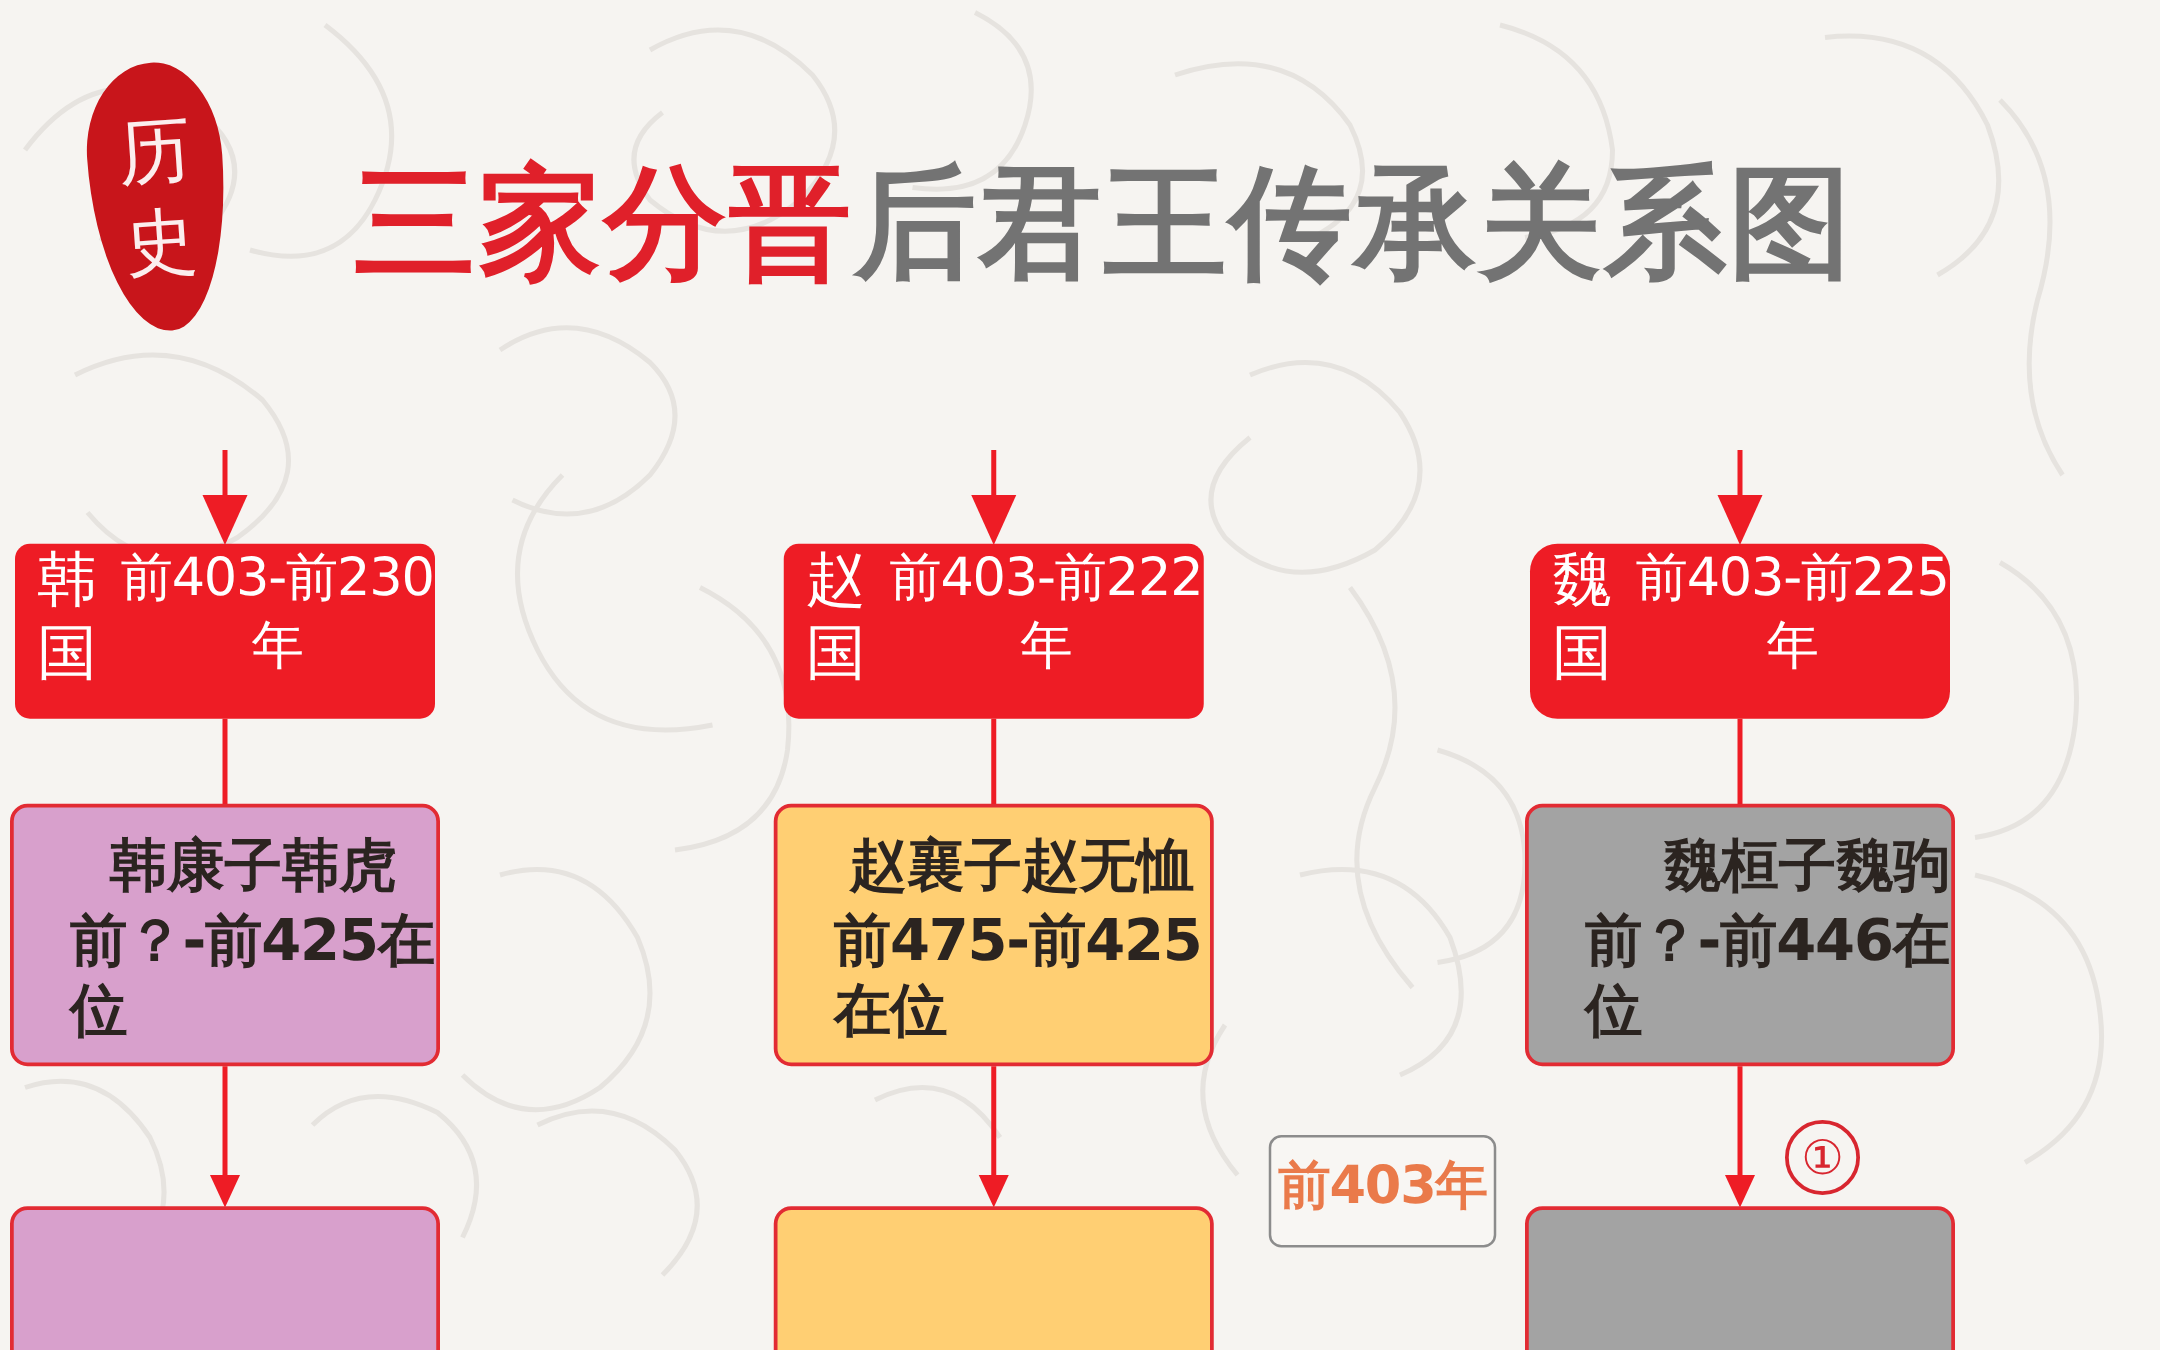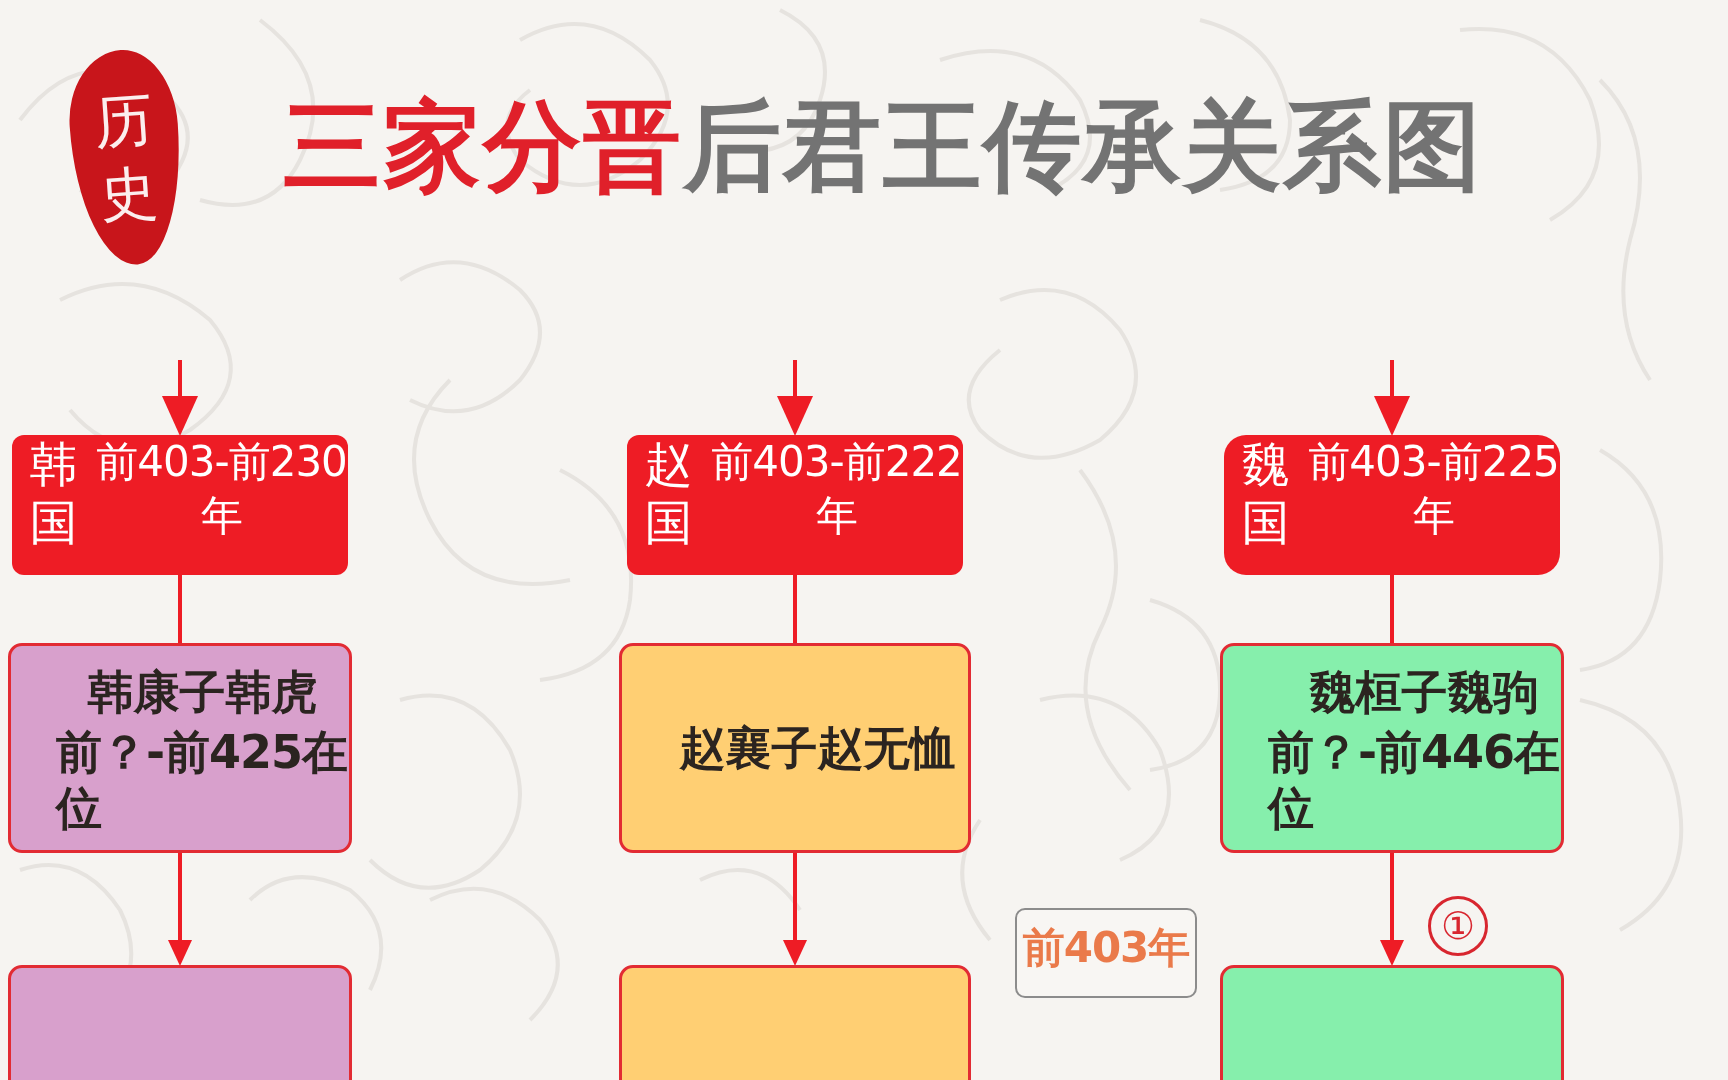--- a/index.html
+++ b/index.html
@@ -15,21 +15,21 @@
     position:absolute; left:72px; top:50px; width:108px; height:215px;
     background:#c8151b;
     border-radius:52% 48% 46% 54% / 34% 36% 64% 66%;
     transform:rotate(-4deg);
     display:flex; flex-direction:column; align-items:center; justify-content:center;
     color:#fbeeee; font-family:"DejaVu Serif", serif; font-size:58px; line-height:1.25;
   }
   .seal span { display:block; }
 
   .title {
-    position:absolute; left:283px; top:88px; height:120px;
+    position:absolute; left:283px; top:120px; height:120px;
     display:flex; align-items:center; white-space:nowrap;
     font-family:"DejaVu Serif", serif; font-weight:bold; font-size:98px; letter-spacing:2px;
   }
   .title .red { color:#e0202a; }
   .title .dark { color:#737373; }
 
   .line { position:absolute; background:#ee1c25; width:4px; }
   .arrowhead {
     position:absolute; width:0; height:0;
     border-left:18px solid transparent; border-right:18px solid transparent;
@@ -50,21 +50,21 @@
   .ruler-box {
     position:absolute; top:643px; height:210px;
     border:3px solid #e22b33; border-radius:14px; box-sizing:border-box;
     display:flex; flex-direction:column; justify-content:center; align-items:center;
     color:#2b2420; font-family:"DejaVu Sans", sans-serif;padding-left:45px;
   }
   .ruler-box .rname { font-size:46px; line-height:64px; font-weight:bold; }
   .ruler-box .reign { font-size:46px; line-height:56px; font-weight:bold; letter-spacing:-1px; }
   .purple { background:#d8a0cc; }
   .orange { background:#ffcf73; }
-  .green  { background:#86efac; }
+  .green  { background:#a3a3a3;align-items:flex-end; }
 
   .next-box {
     position:absolute; top:965px; height:140px;
     border:3px solid #e22b33; border-radius:14px; box-sizing:border-box;
   }
 
   .year-label {
     position:absolute; left:1015px; top:908px; width:182px; height:90px;
     border:2px solid #8c8c8c; border-radius:10px; box-sizing:border-box;
     background:#f8f6f3;
@@ -138,20 +138,21 @@
 
   <div class="line" style="left:793px; top:360px; height:42px;"></div>
   <div class="arrowhead" style="left:777px; top:396px;"></div>
   <div class="state-box" style="left:627px; top:435px;">
     <div class="name">赵国</div>
     <div class="period">前403-前222年</div>
   </div>
   <div class="line" style="left:793px; top:575px; height:70px;"></div>
   <div class="ruler-box orange" style="left:619px; width:352px;">
     <div class="rname">赵襄子赵无恤</div>
+    <div class="reign">前475-前425在位</div>
   </div>
   <div class="line" style="left:793px; top:853px; height:95px;"></div>
   <div class="arrowhead small" style="left:783px; top:940px;"></div>
   <div class="next-box orange" style="left:619px; width:352px;"></div>
 
   <div class="line" style="left:1390px; top:360px; height:42px;"></div>
   <div class="arrowhead" style="left:1374px; top:396px;"></div>
   <div class="state-box" style="left:1224px; top:435px;border-radius:22px;">
     <div class="name">魏国</div>
     <div class="period">前403-前225年</div>

